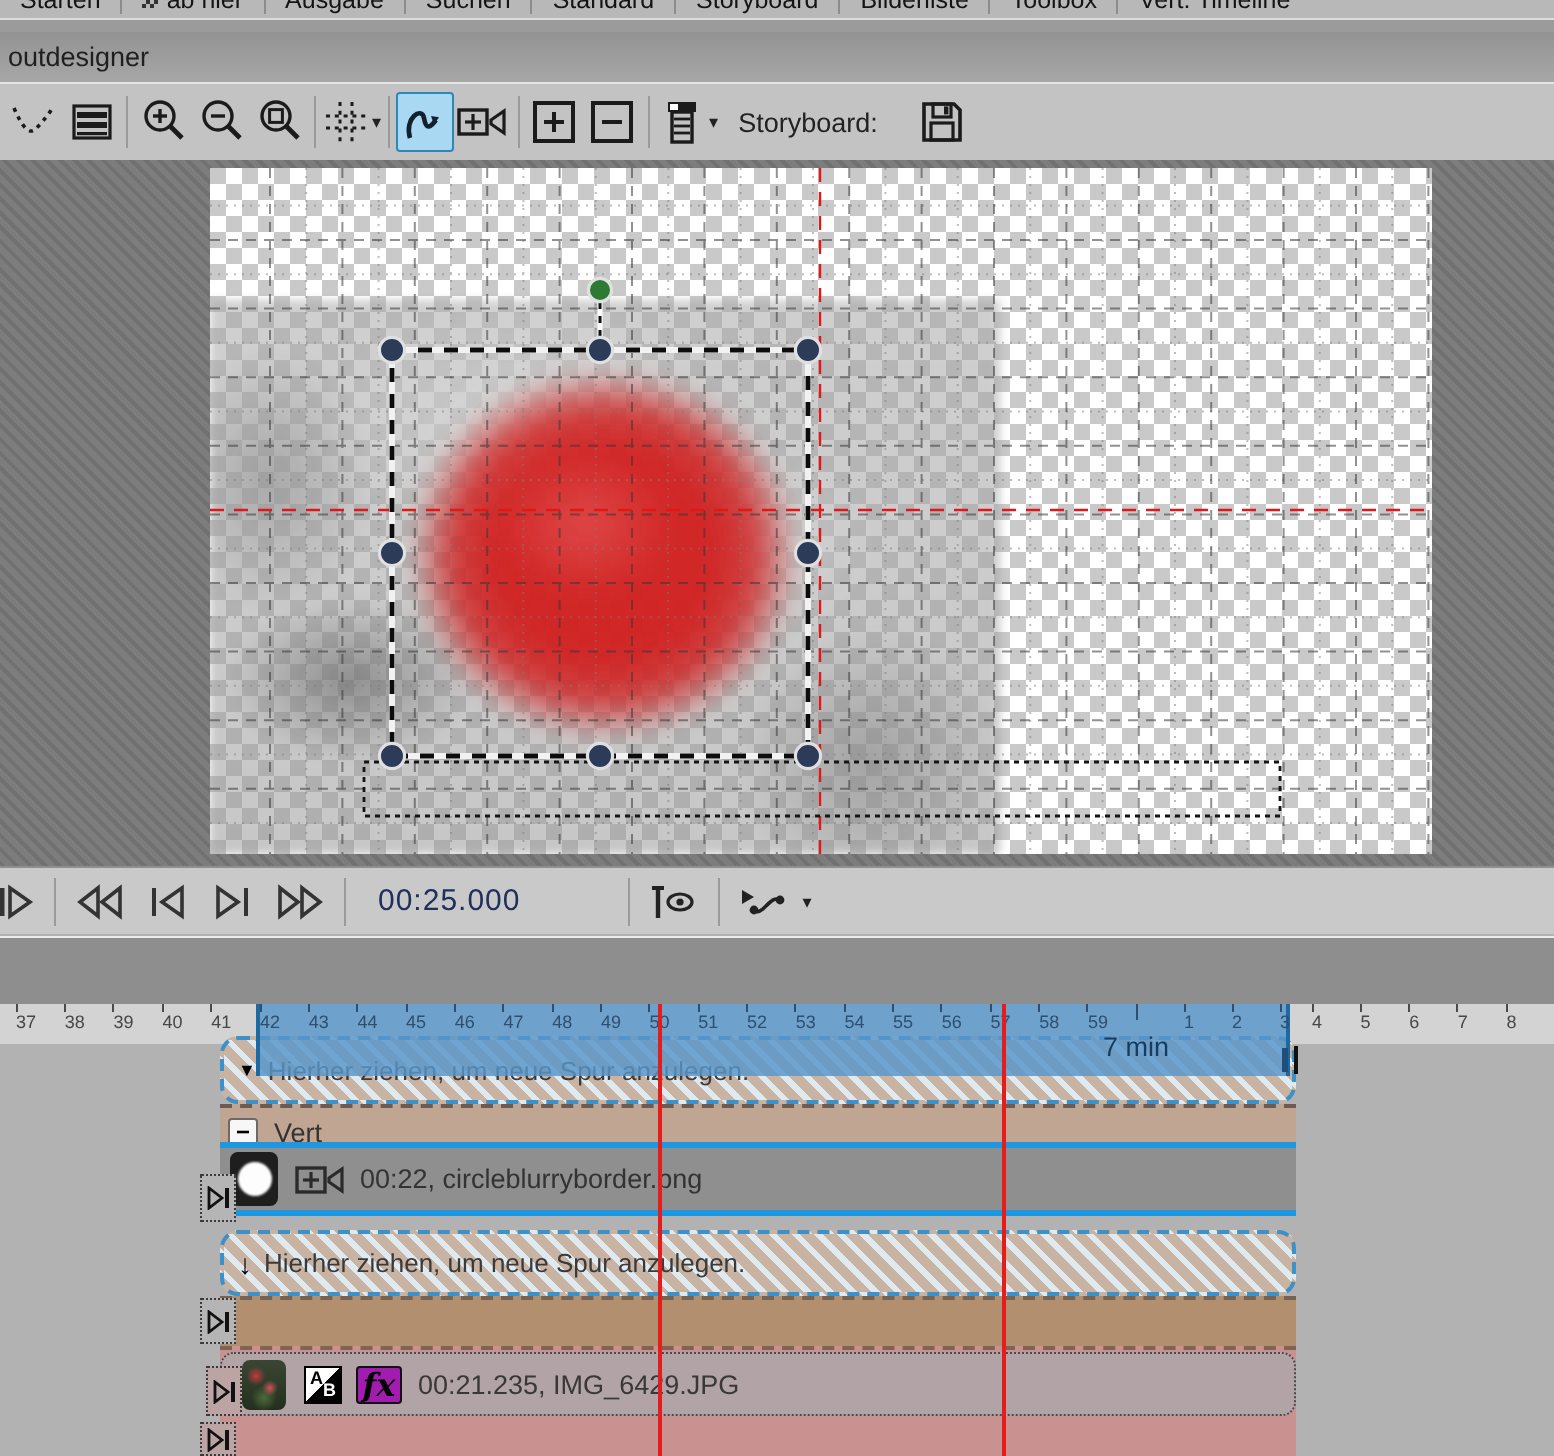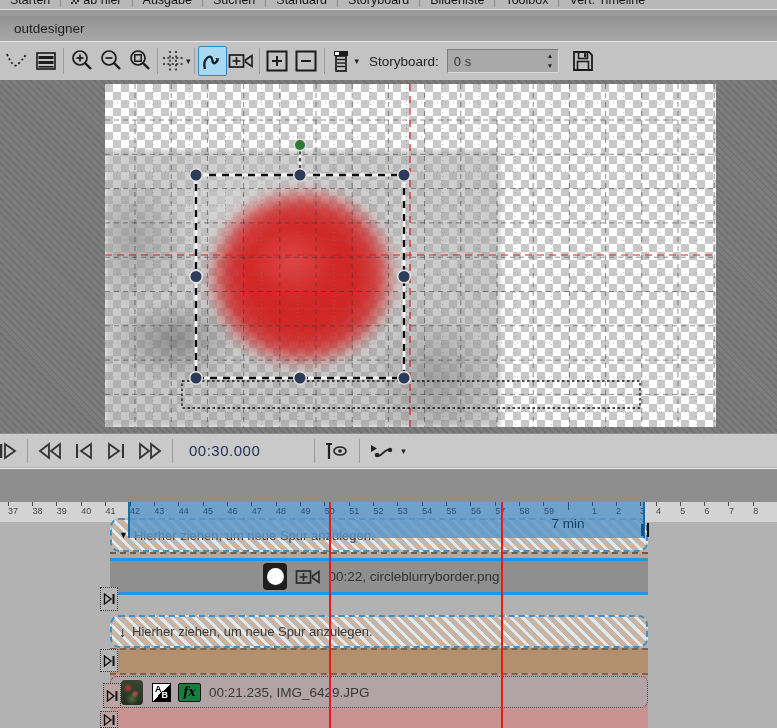--- a/index.html
+++ b/index.html
@@ -14,21 +14,21 @@
                  font-size:12.5px;white-space:nowrap;}
   .menu-item{padding:0 10px;display:flex;align-items:center;gap:4px;}
   .menu-sep{width:1px;height:14px;background:#8d8d8d;}
   .mini-grid{display:inline-block;width:8px;height:8px;
              background:conic-gradient(#333 90deg,#b8b8b8 0 180deg,#333 0 270deg,#b8b8b8 0);
              background-size:4px 4px;}
 
   .strip{position:absolute;left:0;top:9px;width:777px;height:7px;background:#9b9b9b;border-top:1px solid #dcdcdc;}
   .panel-title{position:absolute;left:0;top:16px;width:777px;height:25px;
                background:linear-gradient(#939393,#a7a7a7);display:flex;align-items:center;
-               color:#1f1f1f;font-size:13.5px;padding-left:14px;}
+               color:#1f1f1f;font-size:13.5px;padding-left:4px;}
 
   
   .toolbar{position:absolute;left:0;top:41px;width:777px;height:39px;background:#c3c3c3;
            border-top:1px solid #e6e6e6;display:flex;align-items:center;padding-left:2px;}
   .tbtn{width:29px;height:30px;display:flex;align-items:center;justify-content:center;flex:0 0 auto;}
   .tbtn.active{background:#a9d9f2;border:1px solid #2f87b8;border-radius:2px;}
   .tsep{width:1px;height:26px;background:#9a9a9a;margin:0 3px;flex:0 0 auto;}
   .caret{font-size:9px;color:#222;margin-left:1px;flex:0 0 auto;}
   .zeit-label{font-size:13.5px;color:#222;margin:0 8px 0 10px;flex:0 0 auto;}
   .zeit-input{position:relative;width:112px;height:24px;background:#a9a9a9;
@@ -105,23 +105,23 @@
     background:
       radial-gradient(6px 6px at 7px 8px,#c03a3a,rgba(192,58,58,0) 80%),
       radial-gradient(5px 5px at 14px 14px,#c55,rgba(204,85,85,0) 80%),
       radial-gradient(8px 8px at 11px 19px,#4d6b3a,rgba(77,107,58,0) 80%),
       linear-gradient(#3a4633,#24301f);}
   .ab-icon{width:19px;height:19px;position:relative;margin-right:7px;flex:0 0 auto;overflow:hidden;
     background:linear-gradient(135deg,#fff 0 50%,#000 50% 100%);border:1px solid #000;}
   .ab-icon b{position:absolute;font-size:9px;font-weight:bold;line-height:1;}
   .ab-a{left:2px;top:1px;color:#000;}
   .ab-b{right:2px;bottom:1px;color:#fff;}
-  .fx-icon{width:23px;height:19px;background:#15803d;border:1.5px solid #111;border-radius:2px;
+  .fx-icon{width:23px;height:19px;background:#a21caf;border:1.5px solid #111;border-radius:2px;
     display:flex;align-items:center;justify-content:center;margin-right:8px;flex:0 0 auto;
-    font-family:"DejaVu Serif",serif;font-style:italic;font-weight:bold;font-size:12px;color:#000;}
+    font-family:"DejaVu Serif",serif;font-style:italic;font-weight:bold;font-size:16px;color:#000;}
   .tab-icon{position:absolute;left:100px;width:18px;background:#b5b5b5;border:1px dotted #3a3a3a;
     display:flex;align-items:center;justify-content:center;z-index:20;}
   .tab-icon.pinkish{background:#bda4a4;}
   .endmark-a{position:absolute;left:641px;top:524px;width:3px;height:12px;background:#1d4f7a;z-index:8;}
   .endmark-b{position:absolute;left:647px;top:523px;width:2px;height:14px;background:#111;z-index:8;}
 </style>
 </head>
 <body>
 
 <div id="app">
@@ -236,27 +236,20 @@
           <rect x="3" y="2" width="14" height="5" fill="#1b1b1b"></rect>
           <rect x="5" y="7" width="10" height="15" fill="none" stroke="#1b1b1b" stroke-width="1.7"></rect>
           <line x1="6" y1="10.5" x2="14" y2="10.5" stroke="#1b1b1b" stroke-width="1.4"></line>
           <line x1="6" y1="14" x2="14" y2="14" stroke="#1b1b1b" stroke-width="1.4"></line>
           <line x1="6" y1="17.5" x2="14" y2="17.5" stroke="#1b1b1b" stroke-width="1.4"></line>
           <rect x="4" y="3" width="4" height="3" fill="#fff"></rect>
         </svg>
     </div>
     <span class="caret">▾</span>
     <span class="zeit-label">Storyboard:</span>
-    <div class="zeit-input">
-      <span>0 s</span>
-      <div class="spinner">
-        <span>▲</span>
-        <span>▼</span>
-      </div>
-    </div>
     <div class="tbtn" style="margin-left:10px">
       <svg width="24" height="24" viewBox="0 0 24 24">
           <path d="M3 3 H18 L21 6 V21 H3 Z" fill="none" stroke="#1b1b1b" stroke-width="1.8"></path>
           <rect x="7.5" y="3" width="9" height="6.5" fill="none" stroke="#1b1b1b" stroke-width="1.6"></rect>
           <rect x="13" y="4.2" width="2.2" height="4" fill="#1b1b1b"></rect>
           <rect x="6.5" y="12.5" width="11" height="8.5" fill="none" stroke="#1b1b1b" stroke-width="1.6"></rect>
         </svg>
     </div>
   </div>
 
@@ -313,21 +306,21 @@
           <path d="M4 2 L14 9 L4 16 Z" fill="none" stroke="#333" stroke-width="1.8"></path>
           <line x1="18" y1="2" x2="18" y2="16" stroke="#333" stroke-width="2"></line>
         </svg>
     </div>
     <div class="pbtn">
       <svg width="26" height="18" viewBox="0 0 26 18">
           <path d="M3 2 L12 9 L3 16 Z M14 2 L23 9 L14 16 Z" fill="none" stroke="#333" stroke-width="1.8"></path>
         </svg>
     </div>
     <div class="psep"></div>
-    <span class="time-display">00:30.000</span>
+    <span class="time-display">00:25.000</span>
     <div class="psep" style="margin-left:42px"></div>
     <div class="pbtn">
       <svg width="26" height="20" viewBox="0 0 26 20">
           <line x1="5" y1="3" x2="5" y2="18" stroke="#222" stroke-width="2.2"></line>
           <line x1="2" y1="3" x2="8" y2="3" stroke="#222" stroke-width="2"></line>
           <ellipse cx="16" cy="10" rx="6" ry="4" fill="none" stroke="#222" stroke-width="1.6"></ellipse>
           <circle cx="16" cy="10" r="1.8" fill="#222"></circle>
         </svg>
     </div>
     <div class="psep"></div>
@@ -347,21 +340,21 @@
   <div class="tracks-bg"></div>
 
   <div class="trow drop-row" style="top:518px;height:34px;">
     <span class="tri-down">▼</span>
     <span>Hierher ziehen, um neue Spur anzulegen.</span>
   </div>
   <div class="trow maske-row" style="top:552px;height:26px;">
     <span class="minus-box">−</span>
     <span>Vert</span>
   </div>
-  <div class="trow clip-gray" style="top:558px;height:37px;justify-content:center;">
+  <div class="trow clip-gray" style="top:571px;height:37px;">
     <span class="thumb1">
         <i></i>
       </span>
     <svg width="26" height="20" viewBox="0 0 26 20" style="margin-right:7px">
         <rect x="1.5" y="4" width="14" height="12" fill="none" stroke="#2b2b2b" stroke-width="1.7"></rect>
         <line x1="4.5" y1="10" x2="12.5" y2="10" stroke="#2b2b2b" stroke-width="1.6"></line>
         <line x1="8.5" y1="6" x2="8.5" y2="14" stroke="#2b2b2b" stroke-width="1.6"></line>
         <path d="M17.5 9 L24 4.5 V15.5 L17.5 11 Z" fill="none" stroke="#2b2b2b" stroke-width="1.6"></path>
       </svg>
     <span>00:22, circleblurryborder.png</span>

